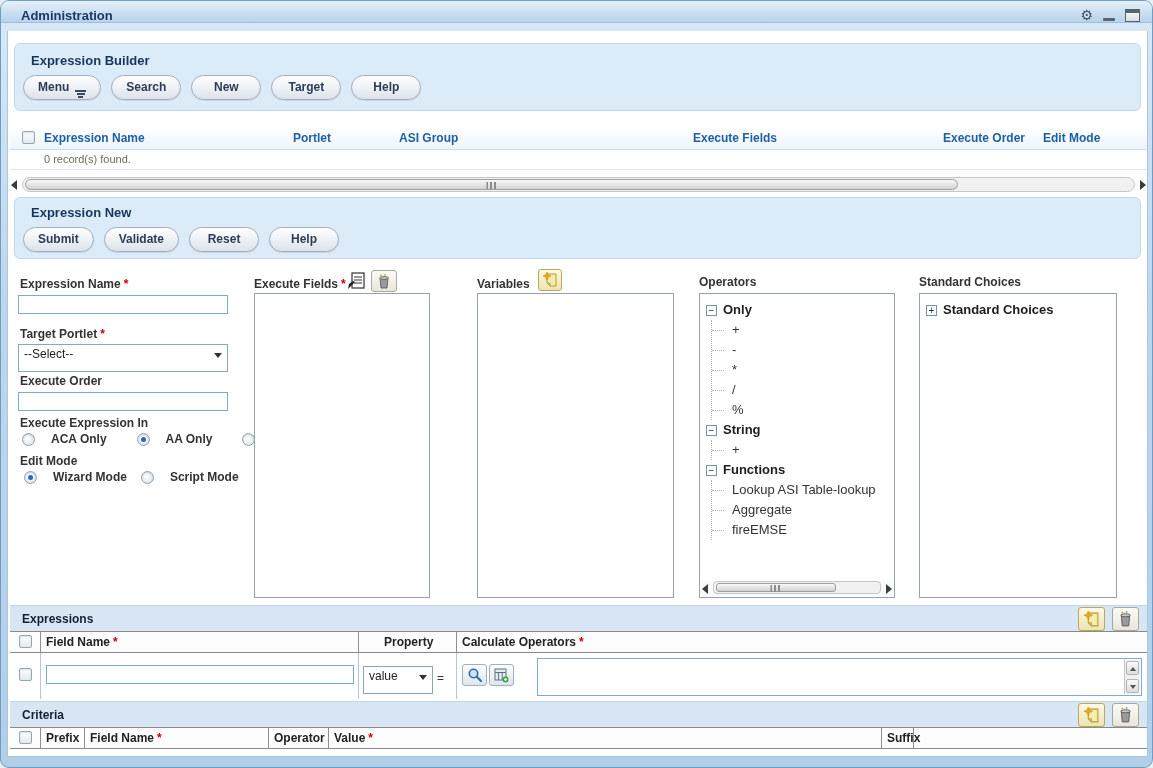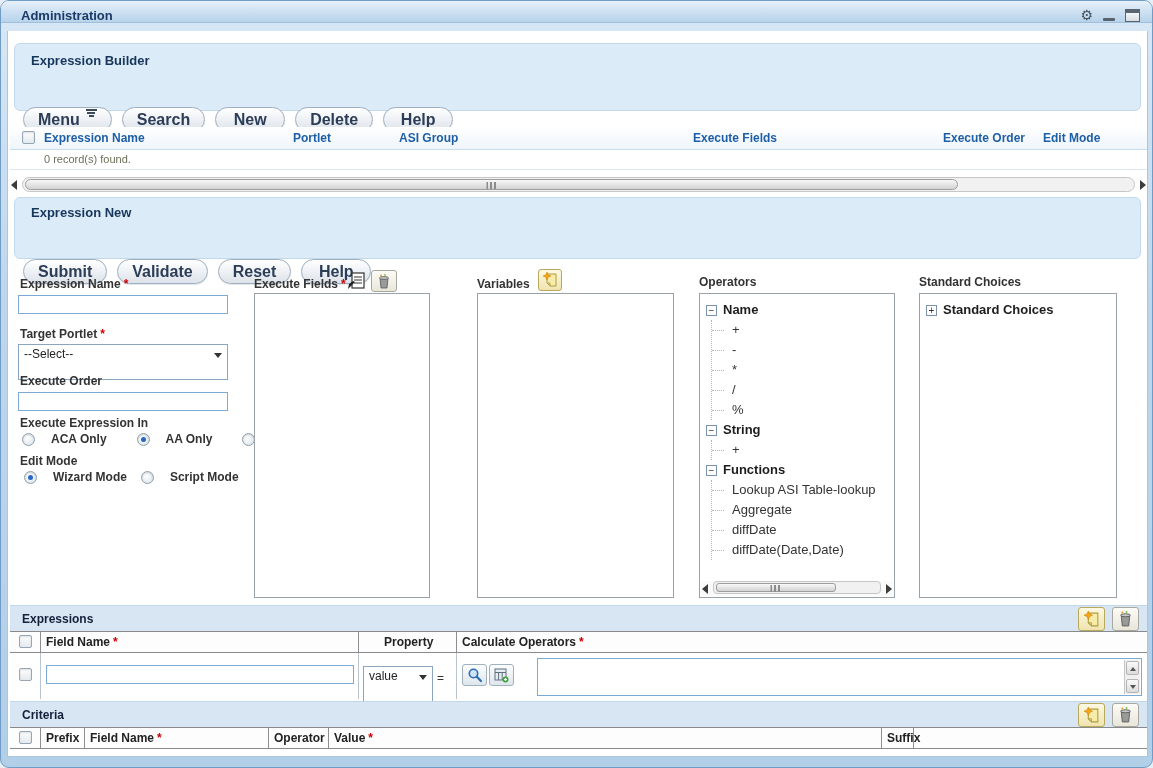--- a/index.html
+++ b/index.html
@@ -15,23 +15,23 @@
   .gear { font-size:14px; color:#44505c; line-height:16px; }
   .min-btn { width:12px; height:3px; background:#5a646e; margin-top:9px; border-radius:1px; }
   .max-btn { width:15px; height:13px; border:1px solid #5a646e; background:linear-gradient(180deg,#f4f6f8,#d7dde2); border-top:4px solid #5a646e; }
 
   #content { position:absolute; left:6px; top:30px; width:1141px; height:726px; background:#ffffff; border:1px solid #aac7e2; border-top:none; }
 
   .panel-blue { position:absolute; background:#dcebf8; border:1px solid #c2d8ec; border-radius:6px; }
   .panel-title { position:absolute; left:16px; top:9px; font-weight:bold; font-size:13px; color:#17365c; }
   .btn-row { position:absolute; left:8px; top:31px; display:flex; gap:10px; }
   .btn { height:25px; line-height:23px; padding:0 14px; min-width:70px; text-align:center;
-         border:1px solid #9fafc0; border-radius:13px; font-weight:bold; font-size:16px; color:#2c3d58;
+         border:1px solid #9fafc0; border-radius:13px; font-weight:bold; font-size:12px; color:#2c3d58;
          background:linear-gradient(180deg,#ffffff 0%,#eef1f5 50%,#dde3ea 100%);
-         box-shadow:0 1px 1px rgba(60,90,120,.15); cursor:default; display:flex; align-items:flex-start; justify-content:center; gap:6px;margin-top:32px;}
+         box-shadow:0 1px 1px rgba(60,90,120,.15); cursor:default; display:flex; align-items:flex-end; justify-content:center; gap:6px;}
   .menu-glyph { display:inline-block; width:11px; }
   .menu-glyph i { display:block; background:#3c4a5e; height:2px; margin:1px auto; }
   .menu-glyph i:nth-child(1){ width:11px; } .menu-glyph i:nth-child(2){ width:8px; } .menu-glyph i:nth-child(3){ width:5px; }
 
   .grid-header { position:absolute; left:2px; top:96px; width:1137px; height:23px;
                  background:linear-gradient(180deg,#ffffff,#eef5fb); border-bottom:1px solid #c9dcee; }
   .grid-header .col { position:absolute; top:4px; font-weight:bold; font-size:12px; color:#1d5fa6; white-space:nowrap; }
   .empty-row { position:absolute; left:2px; top:119px; width:1137px; height:20px; border-bottom:1px solid #dbe7f2; }
   .empty-row span { position:absolute; left:34px; top:3px; font-size:11px; color:#6e6e5a; }
 
@@ -45,21 +45,21 @@
               background:linear-gradient(180deg,#f8f8f8,#d2d2d2); }
   .hs-grip { position:absolute; left:50%; top:2px; width:11px; height:7px; transform:translateX(-50%);
              background:repeating-linear-gradient(90deg,#8c8c8c 0 2px,transparent 2px 4px); }
   .arrow-left, .arrow-right { position:absolute; top:3px; width:0; height:0; border-top:5px solid transparent; border-bottom:5px solid transparent; }
   .arrow-left { left:1px; border-right:6px solid #3c3c3c; }
   .arrow-right { right:1px; border-left:6px solid #3c3c3c; }
 
   .field-label { position:absolute; font-weight:bold; font-size:12px; color:#333; white-space:nowrap; }
   .req { color:#cc0000; font-weight:bold; margin-left:3px; }
   .text-input { position:absolute; height:19px; border:1px solid #7da9d6; background:#fff; }
-  .select { position:absolute; height:36px; border:1px solid #8aa5bf; background:#fff; font-size:12px; color:#222;
+  .select { position:absolute; height:28px; border:1px solid #8aa5bf; background:#fff; font-size:12px; color:#222;
             padding:2px 18px 0 5px; white-space:nowrap; overflow:hidden; }
   .select::after { content:""; position:absolute; right:5px; top:8px; width:0; height:0;
                    border-left:4px solid transparent; border-right:4px solid transparent; border-top:5px solid #333; }
   .radio { display:inline-flex; align-items:center; gap:16px; font-weight:bold; font-size:12px; color:#333; }
   .rb { width:13px; height:13px; border:1px solid #8fa0ae; border-radius:50%;
         background:radial-gradient(circle at 40% 35%,#ffffff,#dbe2e8); box-shadow:inset 0 1px 2px rgba(0,0,0,.15); position:relative; }
   .rb.on::after { content:""; position:absolute; left:3px; top:3px; width:5px; height:5px; border-radius:50%; background:#2a66c8; }
 
   .listbox { position:absolute; border:1px solid #98a2aa; background:#fff; }
   .tree { padding:6px 2px 16px 6px; white-space:nowrap; overflow:hidden; font-size:13px; }
@@ -112,21 +112,21 @@
           <div class="btn">
             <span>Menu</span>
             <span class="menu-glyph">
                 <i></i>
                 <i></i>
                 <i></i>
               </span>
           </div>
           <div class="btn">Search</div>
           <div class="btn">New</div>
-          <div class="btn">Delete</div>
+          <div class="btn">Target</div>
           <div class="btn">Help</div>
         </div>
       </div>
 
       <div class="grid-header">
         <span class="checkbox" style="position:absolute; left:12px; top:4px;"></span>
         <div class="col" style="left:34px;">Expression Name</div>
         <div class="col" style="left:283px;">Portlet</div>
         <div class="col" style="left:389px;">ASI Group</div>
         <div class="col" style="left:683px;">Execute Fields</div>
@@ -228,21 +228,21 @@
           <polygon points="4,0 5.2,2.8 8,4 5.2,5.2 4,8 2.8,5.2 0,4 2.8,2.8" fill="#f2a713" stroke="#c77f08" stroke-width="0.5"></polygon>
         </svg>
       </div>
       <div class="listbox" style="left:469px; top:262px; width:197px; height:305px;"></div>
 
       <div class="field-label" style="left:691px; top:244px;">Operators</div>
       <div class="listbox" style="left:691px; top:262px; width:196px; height:305px;">
         <div class="tree">
           <div class="tnode">
             <span class="tbox">−</span>
-            <span class="tlabel-bold">Name</span>
+            <span class="tlabel-bold">Only</span>
           </div>
           <div class="tchildren">
             <div class="tchild">
                 <span>+</span>
               </div>
             <div class="tchild">
                 <span>-</span>
               </div>
             <div class="tchild">
                 <span>*</span>
@@ -268,24 +268,21 @@
             <span class="tlabel-bold">Functions</span>
           </div>
           <div class="tchildren">
             <div class="tchild">
                 <span>Lookup ASI Table-lookup</span>
               </div>
             <div class="tchild">
                 <span>Aggregate</span>
               </div>
             <div class="tchild">
-                <span>diffDate</span>
-              </div>
-            <div class="tchild">
-                <span>diffDate(Date,Date)</span>
+                <span>fireEMSE</span>
               </div>
           </div>
         </div>
         <div class="hscroll" style="left:1px; right:1px; bottom:1px; height:15px; background:#fafafa;">
           <div class="arrow-left" style="top:3px;"></div>
           <div class="hs-track" style="height:13px; border-radius:4px;">
             <div class="hs-thumb" style="width:72%; height:9px; border-radius:3px;">
                 <div class="hs-grip" style="top:1px;"></div>
               </div>
           </div>

